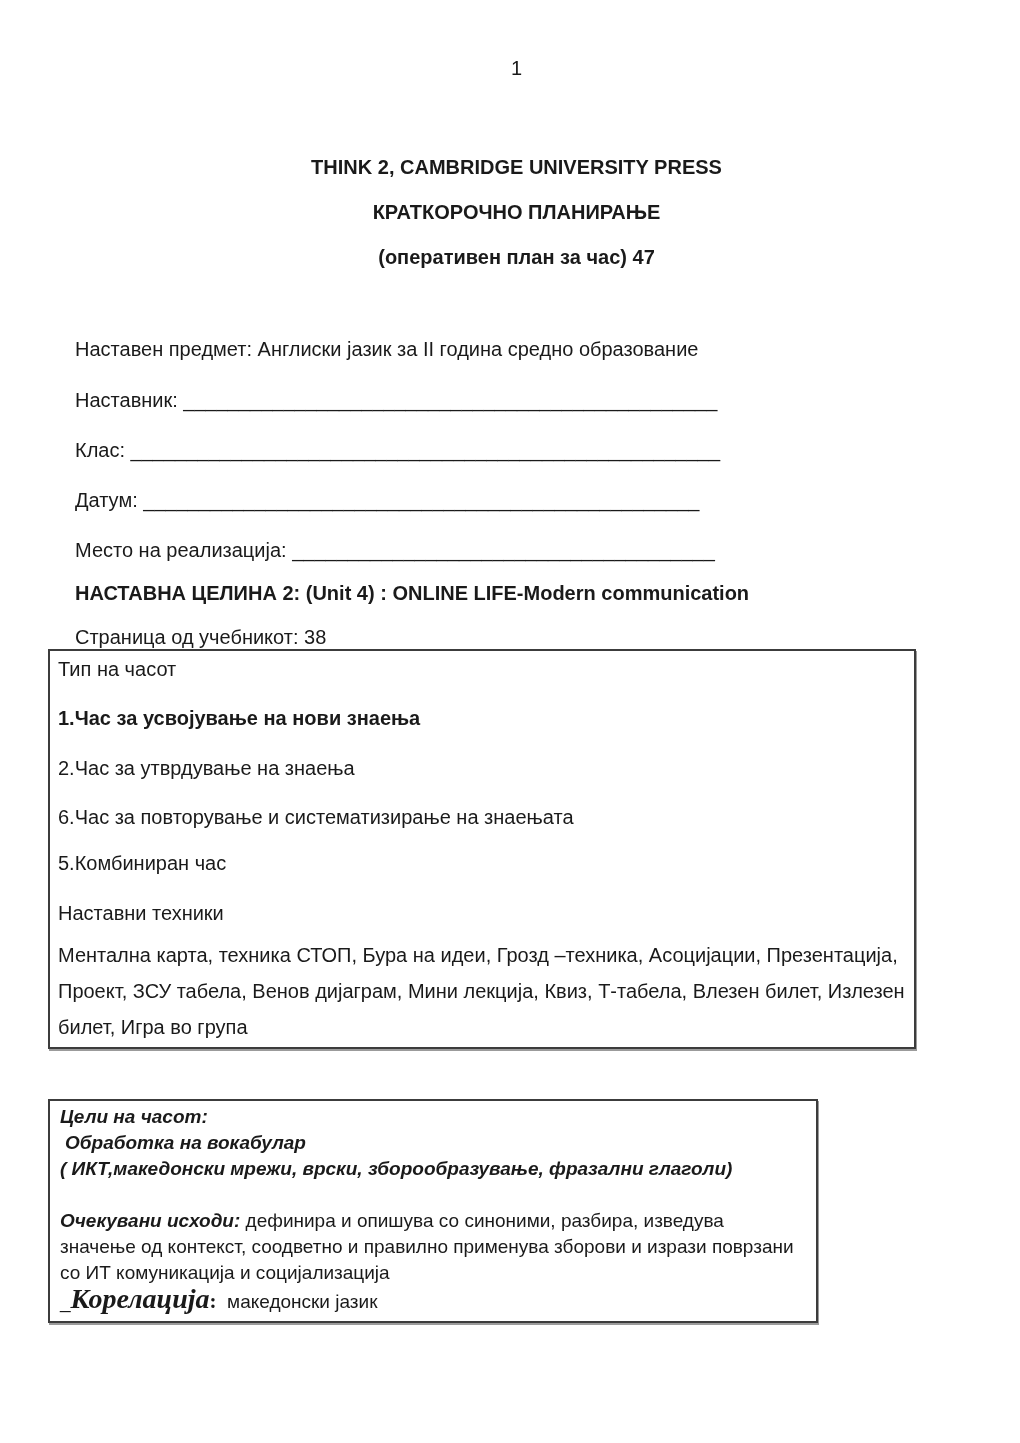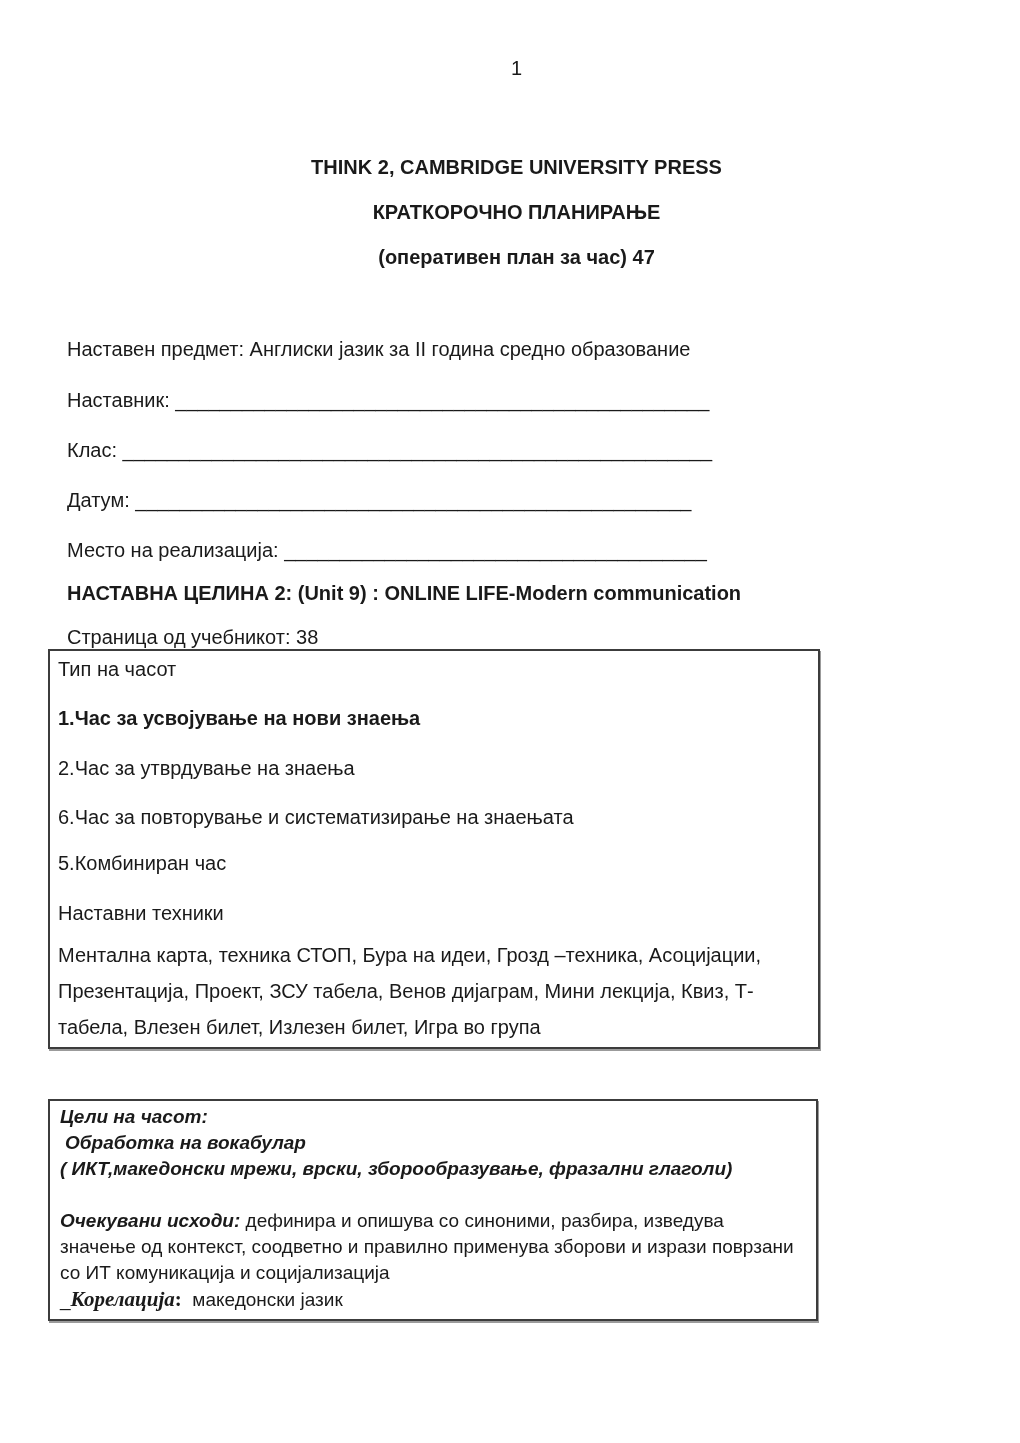--- a/index.html
+++ b/index.html
@@ -28,38 +28,38 @@
   }
   .title-block p {
     margin: 21px 0 0 0;
     text-align: center;
     font-weight: bold;
   }
   .title-block p:first-child {
     margin-top: 75px;
   }
   p.field {
-    margin: 26px 0 0 4px;
+    margin: 26px 0 0 12px;
     white-space: nowrap;
     overflow: hidden;
   }
   p.subject    { margin-top: 68px; }
   p.teacher    { margin-top: 27px; }
   p.unit-head  { margin-top: 19px; font-weight: bold; }
   p.book-page  { margin-top: 20px; }
   .fill { letter-spacing: 0; }
 
   .box {
     border: 2px solid #3c3c3c;
     box-shadow: 1px 2px 0 #9b9b9b;
     background: #ffffff;
   }
   .box1 {
     margin: 0 0 0 -15px;      
-    width: 772px;
+    width: 868px;
     box-sizing: border-box;
     padding: 5px 8px 2px 8px;
   }
   .box1 p {
     margin: 25px 0 0 0;
   }
   .box1 p:first-child { margin-top: 1px; }
   .box1 p.item2 { margin-top: 26px; }
   .box1 p.item5 { margin-top: 22px; }
   .box1 p.tech-title { margin-top: 26px; }
@@ -76,21 +76,21 @@
     line-height: 26px;
   }
   .box2 p { margin: 0; }
   .bi { font-style: italic; font-weight: bold; }
   .indent-half { padding-left: 5px; }
   .outcomes { margin-top: 26px !important; }
   .serif-bi {
     font-family: "Liberation Serif", "DejaVu Serif", serif;
     font-style: italic;
     font-weight: bold;
-    font-size: 21px;
+    font-size: 28px;
   }
   .serif-b {
     font-family: "Liberation Serif", "DejaVu Serif", serif;
     font-weight: bold;
     font-size: 21px;
   }
   b, .bold { font-weight: bold; }
 </style>
 </head>
 <body>
@@ -109,21 +109,21 @@
     <p class="field subject">Наставен предмет: Англиски јазик за II година средно образование</p>
 
     <p class="field teacher"><span>Наставник: </span><span class="fill">________________________________________________</span></p>
 
     <p class="field"><span>Клас: </span> <span class="fill">_____________________________________________________</span></p>
 
     <p class="field"><span>Датум: </span><span class="fill">__________________________________________________</span></p>
 
     <p class="field"><span>Место на реализација: </span><span class="fill">______________________________________</span></p>
 
-    <p class="field unit-head">НАСТАВНА ЦЕЛИНА 2: (Unit 9) : ONLINE LIFE-Modern communication</p>
+    <p class="field unit-head">НАСТАВНА ЦЕЛИНА 2: (Unit 4) : ONLINE LIFE-Modern communication</p>
 
     <p class="field book-page">Страница од учебникот: 38</p>
 
     <div class="box box1">
       <p>Тип на часот</p>
       <p class="bold">1.Час за усвојување на нови знаења</p>
       <p class="item2">2.Час за утврдување на  знаења</p>
       <p>6.Час за повторување и систематизирање на знаењата</p>
       <p class="item5">5.Комбиниран час</p>
       <p class="tech-title">Наставни техники</p>

